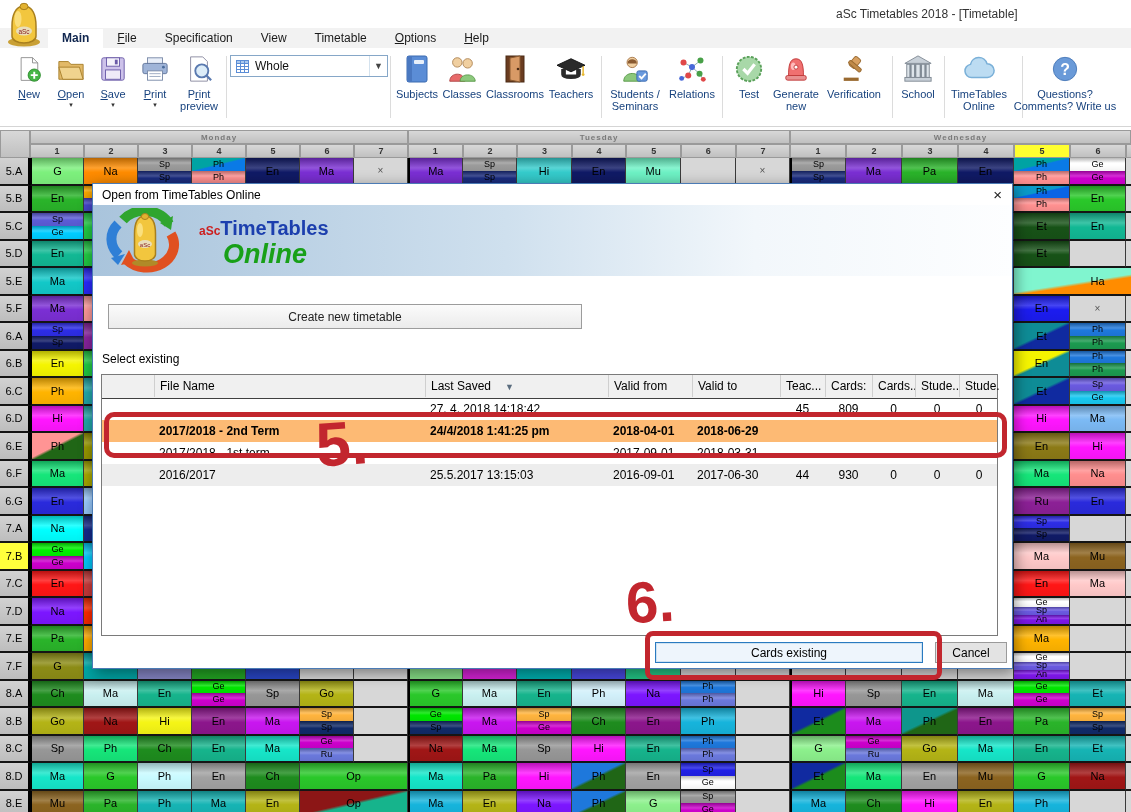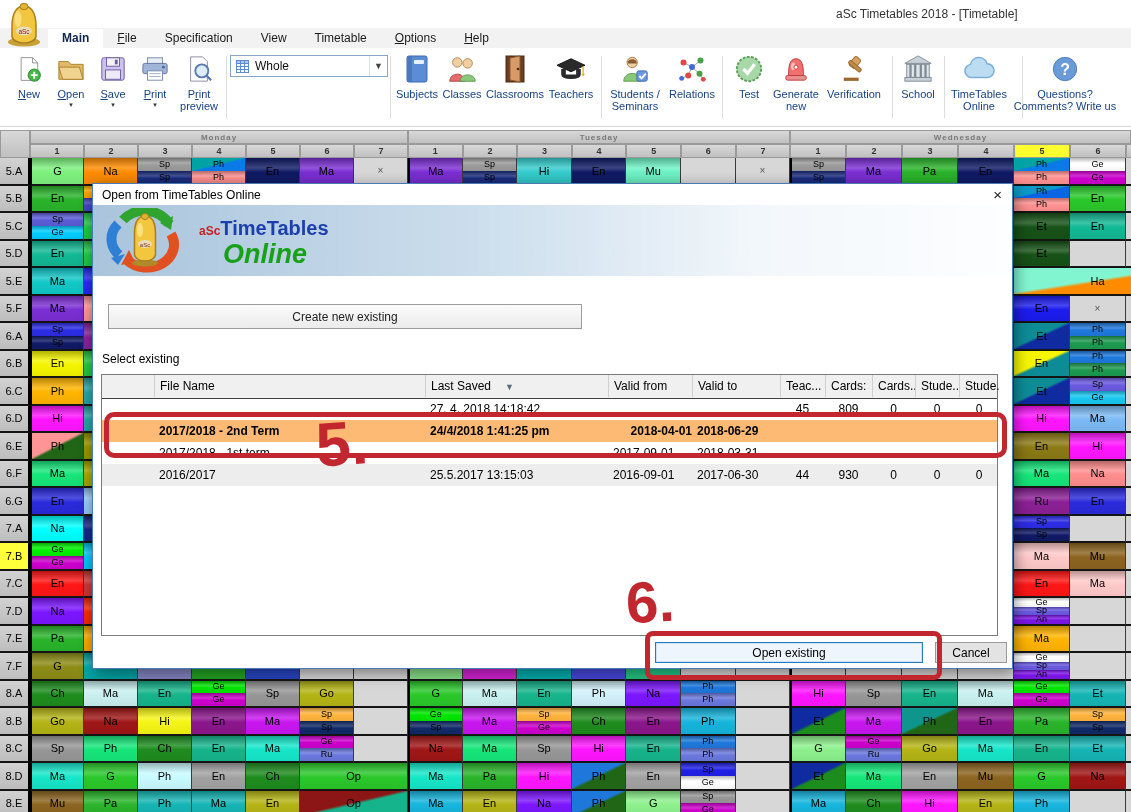--- a/index.html
+++ b/index.html
@@ -975,21 +975,21 @@
         <ellipse cx="42" cy="8.5" rx="3.6" ry="3" fill="#e2b230" stroke="#a87f1e"></ellipse>
         <ellipse cx="37" cy="22" rx="3" ry="7" fill="#fbe48a" opacity="0.85"></ellipse>
         <ellipse cx="42" cy="36" rx="7" ry="4" fill="#e8e0c8" opacity="0.9"></ellipse>
         <text x="42" y="38.5" font-size="6" text-anchor="middle" fill="#8a2020" font-family="Liberation Sans, sans-serif">aSc</text>
       </svg>
       <div class="logo-text">
         <span class="logo-asc">aSc</span><span class="logo-tt">TimeTables</span>
         <div class="logo-online">Online</div>
       </div>
     </div>
-    <button class="create-btn">Create new existing</button>
+    <button class="create-btn">Create new timetable</button>
     <div class="sel-label">Select existing</div>
     <div class="dlg-table" id="dlgtable">
         <div class="th-row">
           <div class="th" style="left: 0px; top: 0px; width: 52px; height: 22px; border-left: none;"></div>
           <div class="th" style="left: 323px; top: 0px; width: 183px; height: 22px;">Last Saved<span class="sort">▼</span></div>
           <div class="th" style="left: 52px; top: 0px; width: 271px; height: 22px;">File Name</div>
           <div class="th" style="left: 506px; top: 0px; width: 84px; height: 22px;">Valid from</div>
           <div class="th" style="left: 590px; top: 0px; width: 88px; height: 22px;">Valid to</div>
           <div class="th" style="left: 678px; top: 0px; width: 45px; height: 22px;">Teac...</div>
           <div class="th" style="left: 723px; top: 0px; width: 47px; height: 22px;">Cards:</div>
@@ -1005,21 +1005,21 @@
           <div class="td num" style="left: 678px; top: 0px; width: 45px; height: 22px;">45</div>
           <div class="td num" style="left: 723px; top: 0px; width: 47px; height: 22px;">809</div>
           <div class="td num" style="left: 770px; top: 0px; width: 43px; height: 22px;">0</div>
           <div class="td num" style="left: 813px; top: 0px; width: 44px; height: 22px;">0</div>
           <div class="td num" style="left: 857px; top: 0px; width: 40px; height: 22px;">0</div>
         </div>
         <div class="tr sel" style="top: 45px; height: 22px;">
           <div class="td" style="left: 0px; top: 0px; width: 52px; height: 22px;"></div>
           <div class="td" style="left: 52px; top: 0px; width: 271px; height: 22px;">2017/2018 - 2nd Term</div>
           <div class="td" style="left: 323px; top: 0px; width: 183px; height: 22px;">24/4/2018 1:41:25 pm</div>
-          <div class="td" style="left: 506px; top: 0px; width: 84px; height: 30px; text-align: right;">2018-04-01</div>
+          <div class="td" style="left: 506px; top: 0px; width: 84px; height: 30px;">2018-04-01</div>
           <div class="td" style="left: 590px; top: 0px; width: 88px; height: 22px;">2018-06-29</div>
           <div class="td num" style="left: 678px; top: 0px; width: 45px; height: 22px;"></div>
           <div class="td num" style="left: 723px; top: 0px; width: 47px; height: 22px;"></div>
           <div class="td num" style="left: 770px; top: 0px; width: 43px; height: 22px;"></div>
           <div class="td num" style="left: 813px; top: 0px; width: 44px; height: 22px;"></div>
           <div class="td num" style="left: 857px; top: 0px; width: 40px; height: 22px;"></div>
         </div>
         <div class="tr" style="top: 67px; height: 22px;">
           <div class="td" style="left: 0px; top: 0px; width: 52px; height: 22px;"></div>
           <div class="td" style="left: 52px; top: 0px; width: 271px; height: 22px;">2017/2018 - 1st term</div>
@@ -1037,21 +1037,21 @@
           <div class="td" style="left: 323px; top: 0px; width: 183px; height: 22px;">25.5.2017 13:15:03</div>
           <div class="td" style="left: 506px; top: 0px; width: 84px; height: 22px;">2016-09-01</div>
           <div class="td" style="left: 590px; top: 0px; width: 88px; height: 22px;">2017-06-30</div>
           <div class="td num" style="left: 678px; top: 0px; width: 45px; height: 22px;">44</div>
           <div class="td num" style="left: 723px; top: 0px; width: 47px; height: 22px;">930</div>
           <div class="td num" style="left: 770px; top: 0px; width: 43px; height: 22px;">0</div>
           <div class="td num" style="left: 813px; top: 0px; width: 44px; height: 22px;">0</div>
           <div class="td num" style="left: 857px; top: 0px; width: 40px; height: 22px;">0</div>
         </div>
       </div>
-    <button class="open-btn">Open existing</button>
+    <button class="open-btn">Cards existing</button>
     <button class="cancel-btn">Cancel</button>
   </div>
 
   <div class="anno rect5"></div>
   <div class="anno num5">5.</div>
   <div class="anno rect6"></div>
   <div class="anno num6">6.</div>
 
 </div>
 

